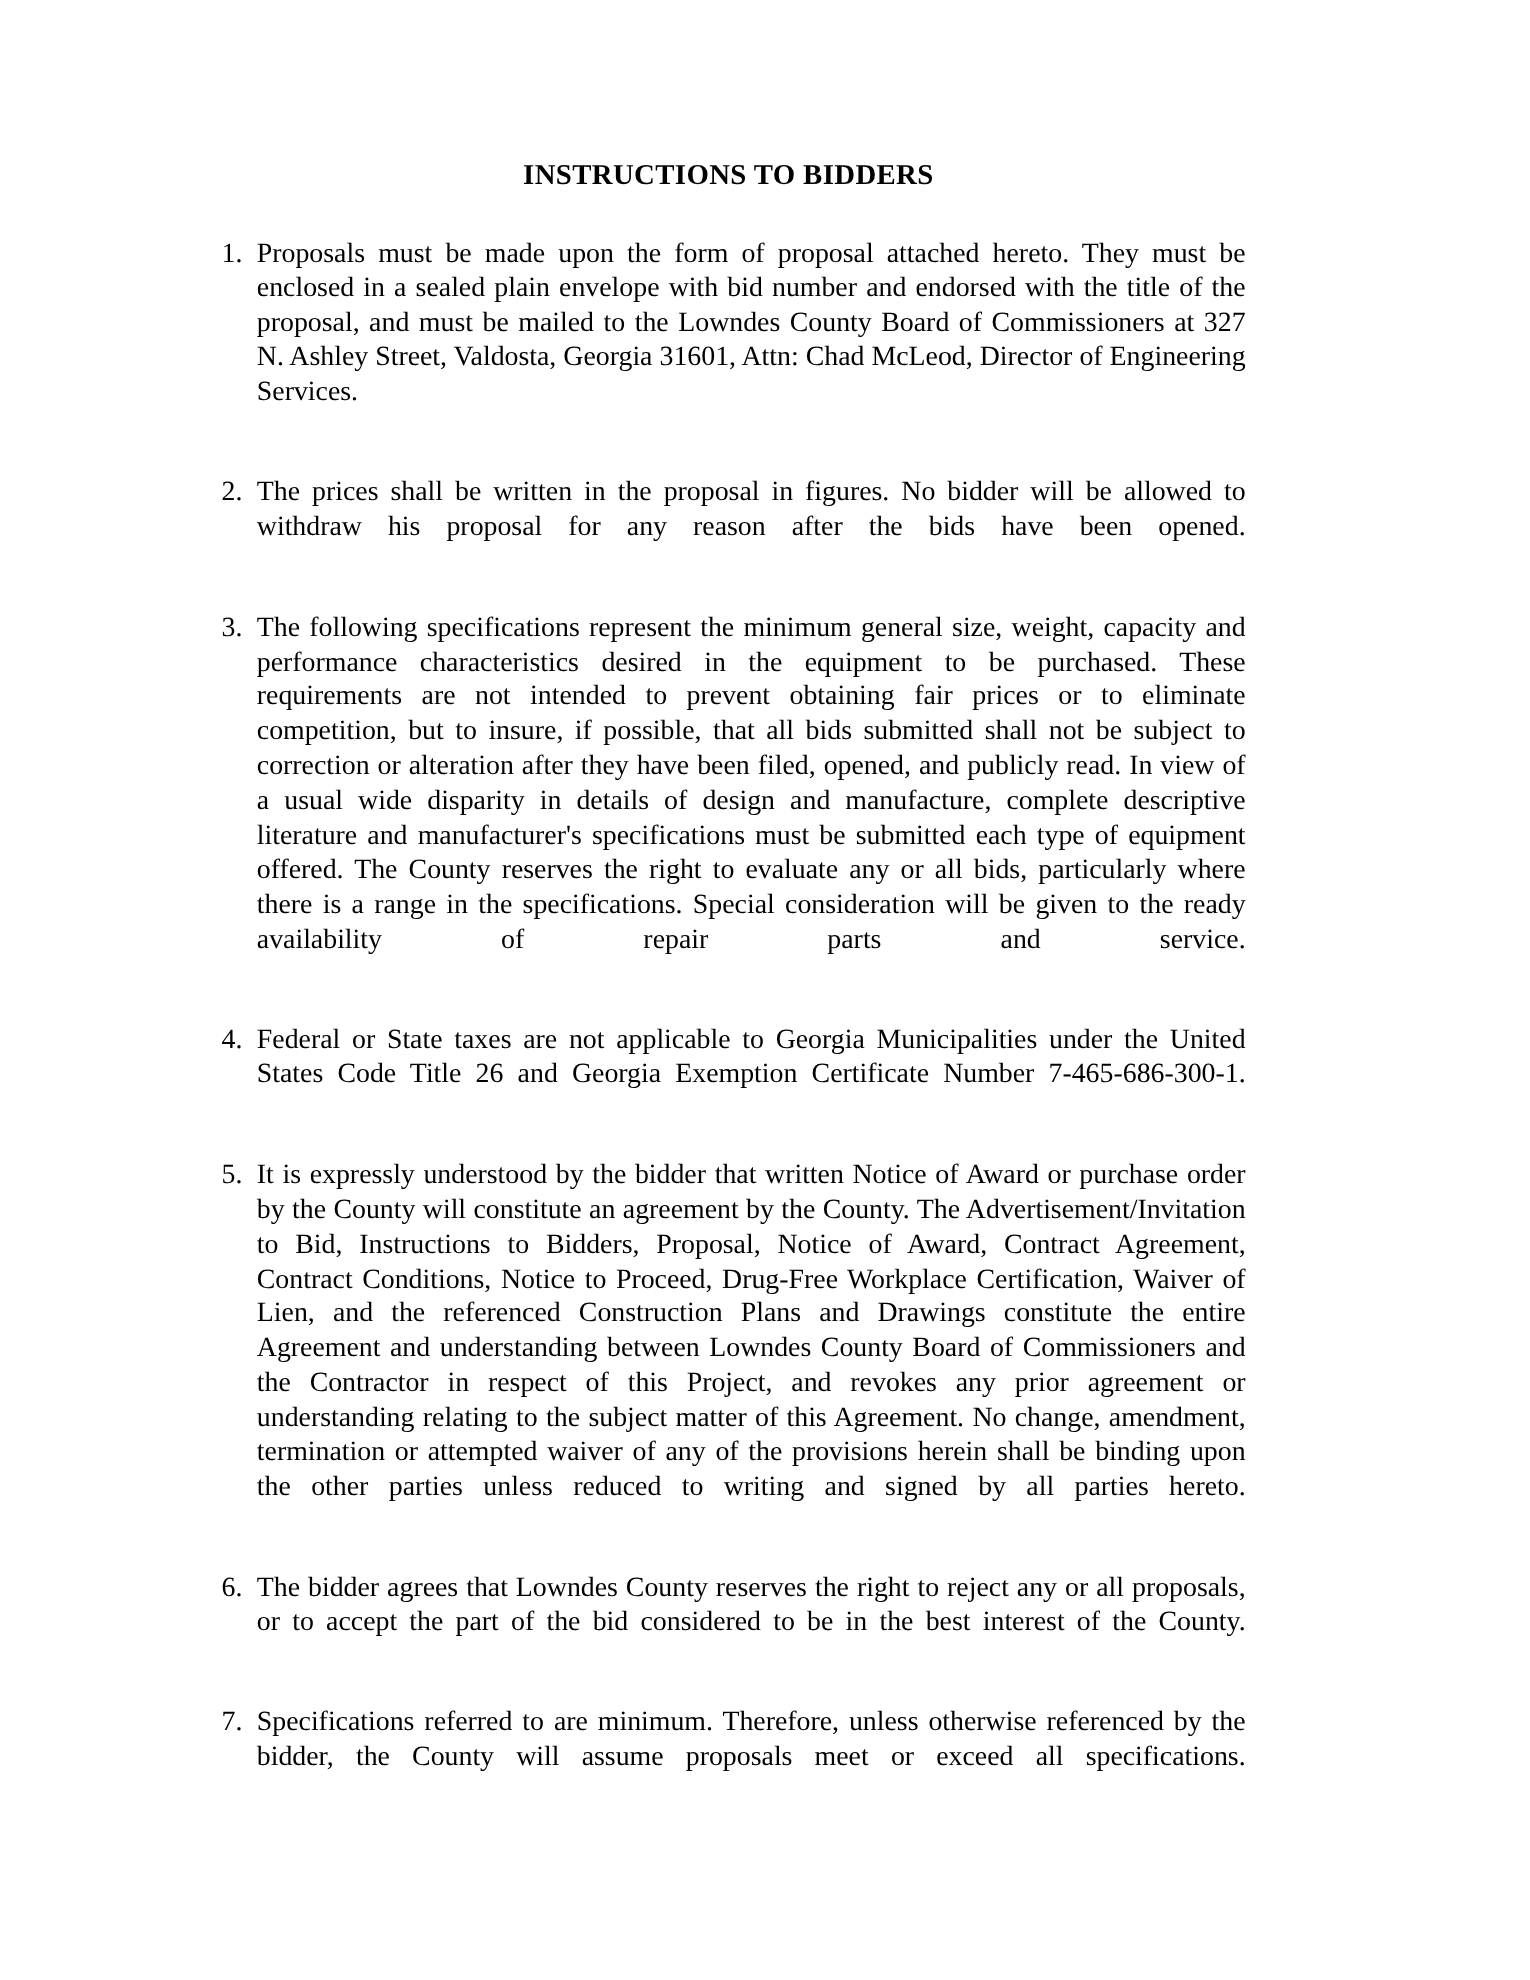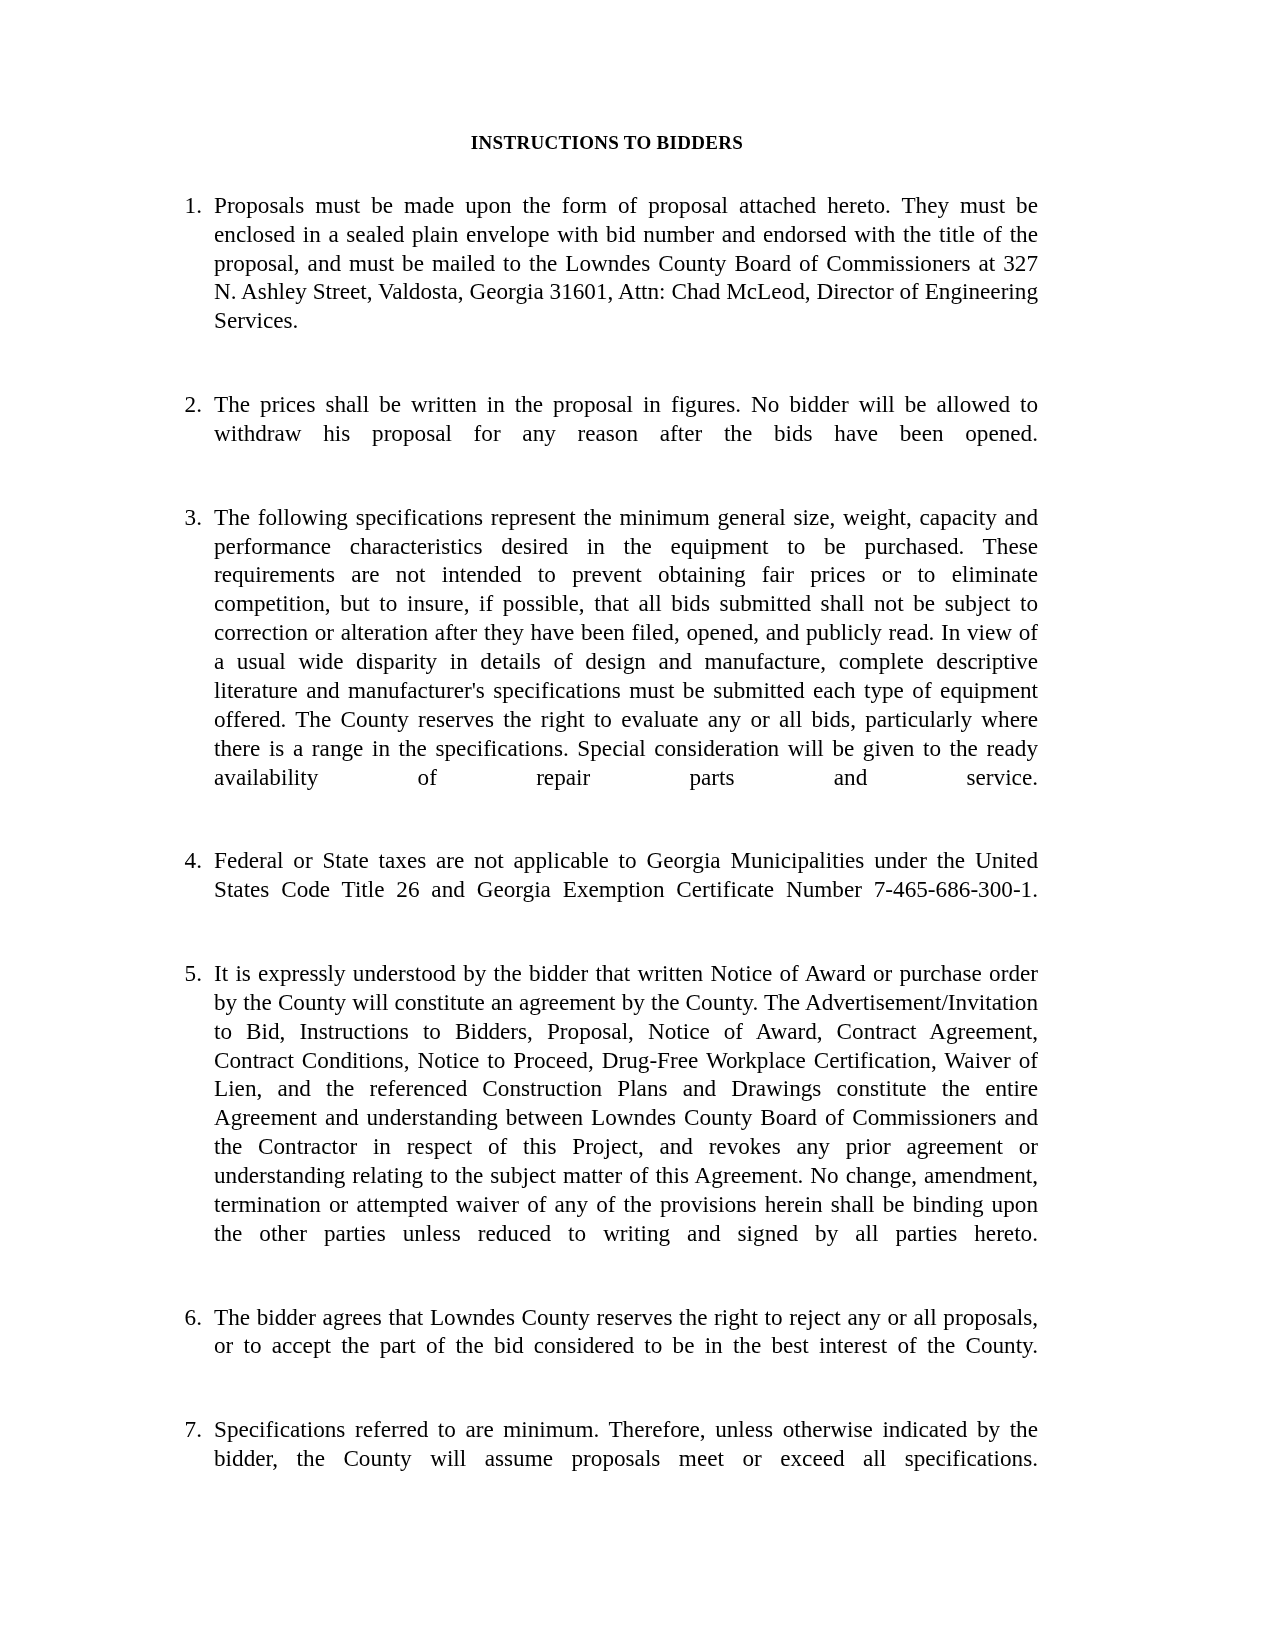--- a/index.html
+++ b/index.html
@@ -20,21 +20,21 @@
     color: #000000;
   }
   .doc-body {
     position: absolute;
     left: 176px;
     top: 132px;
     width: 862px;
   }
   .doc-title {
     text-align: center;
-    font-size: 19px;
+    font-size: 24px;
     font-weight: bold;
     letter-spacing: 0.3px;
     line-height: 1.2;
     margin: 0 0 36px 0;
     font-family: "Liberation Serif", "DejaVu Serif", serif;
   }
   ol.clause-list {
     list-style: none;
     margin: 0;
     padding: 0;
@@ -106,18 +106,18 @@
         <span class="clause-text">It is expressly understood by the bidder that written Notice of Award or purchase order by the County will constitute an agreement by the County.  The Advertisement/Invitation to Bid, Instructions to Bidders, Proposal, Notice of Award, Contract Agreement, Contract Conditions, Notice to Proceed, Drug-Free Workplace Certification, Waiver of Lien, and the referenced Construction Plans and Drawings constitute the entire Agreement and understanding between Lowndes County Board of Commissioners and the Contractor in respect of this Project, and revokes any prior agreement or understanding relating to the subject matter of this Agreement.  No change, amendment, termination or attempted waiver of any of the provisions herein shall be binding upon the other parties unless reduced to writing and signed by all parties hereto.</span>
       </li>
 
       <li class="clause-item">
         <span class="clause-number">6.</span>
         <span class="clause-text">The bidder agrees that Lowndes County reserves the right to reject any or all proposals, or to accept the part of the bid considered to be in the best interest of the County.</span>
       </li>
 
       <li class="clause-item">
         <span class="clause-number">7.</span>
-        <span class="clause-text">Specifications referred to are minimum.  Therefore, unless otherwise indicated by the bidder, the County will assume proposals meet or exceed all specifications.</span>
+        <span class="clause-text">Specifications referred to are minimum.  Therefore, unless otherwise referenced by the bidder, the County will assume proposals meet or exceed all specifications.</span>
       </li>
 
     </ol>
   </div>
 </div>
 
 </body></html>

